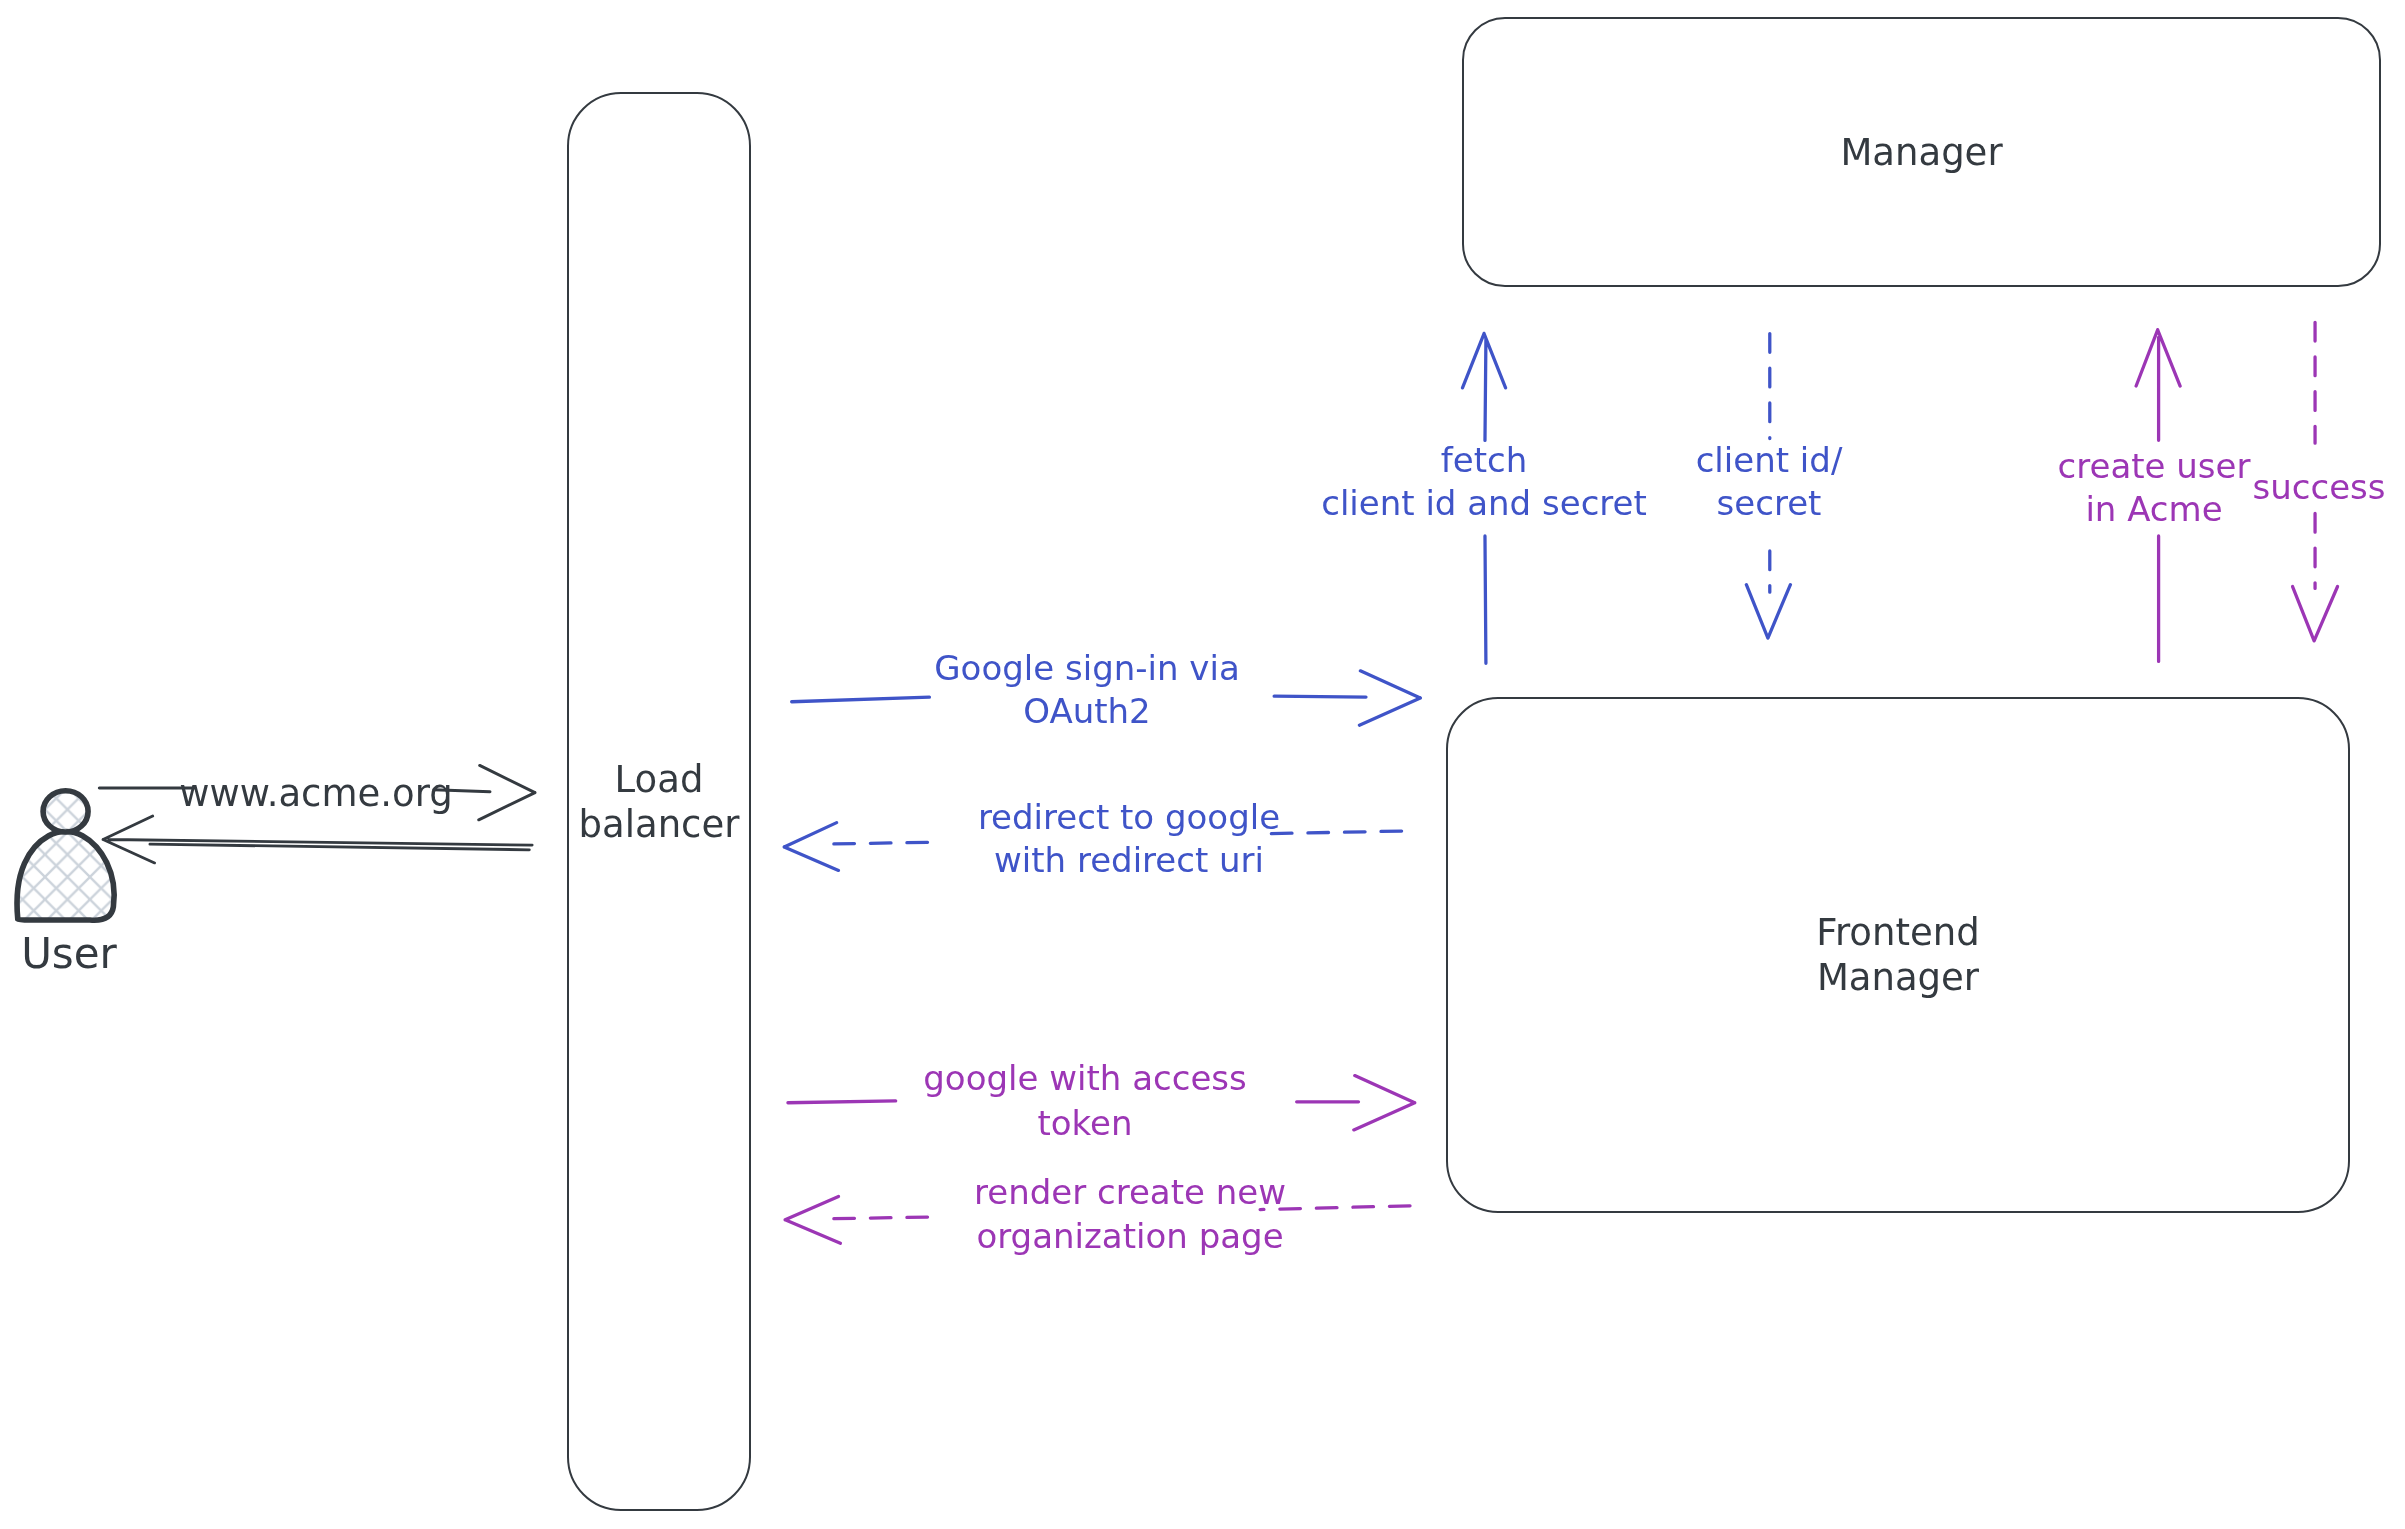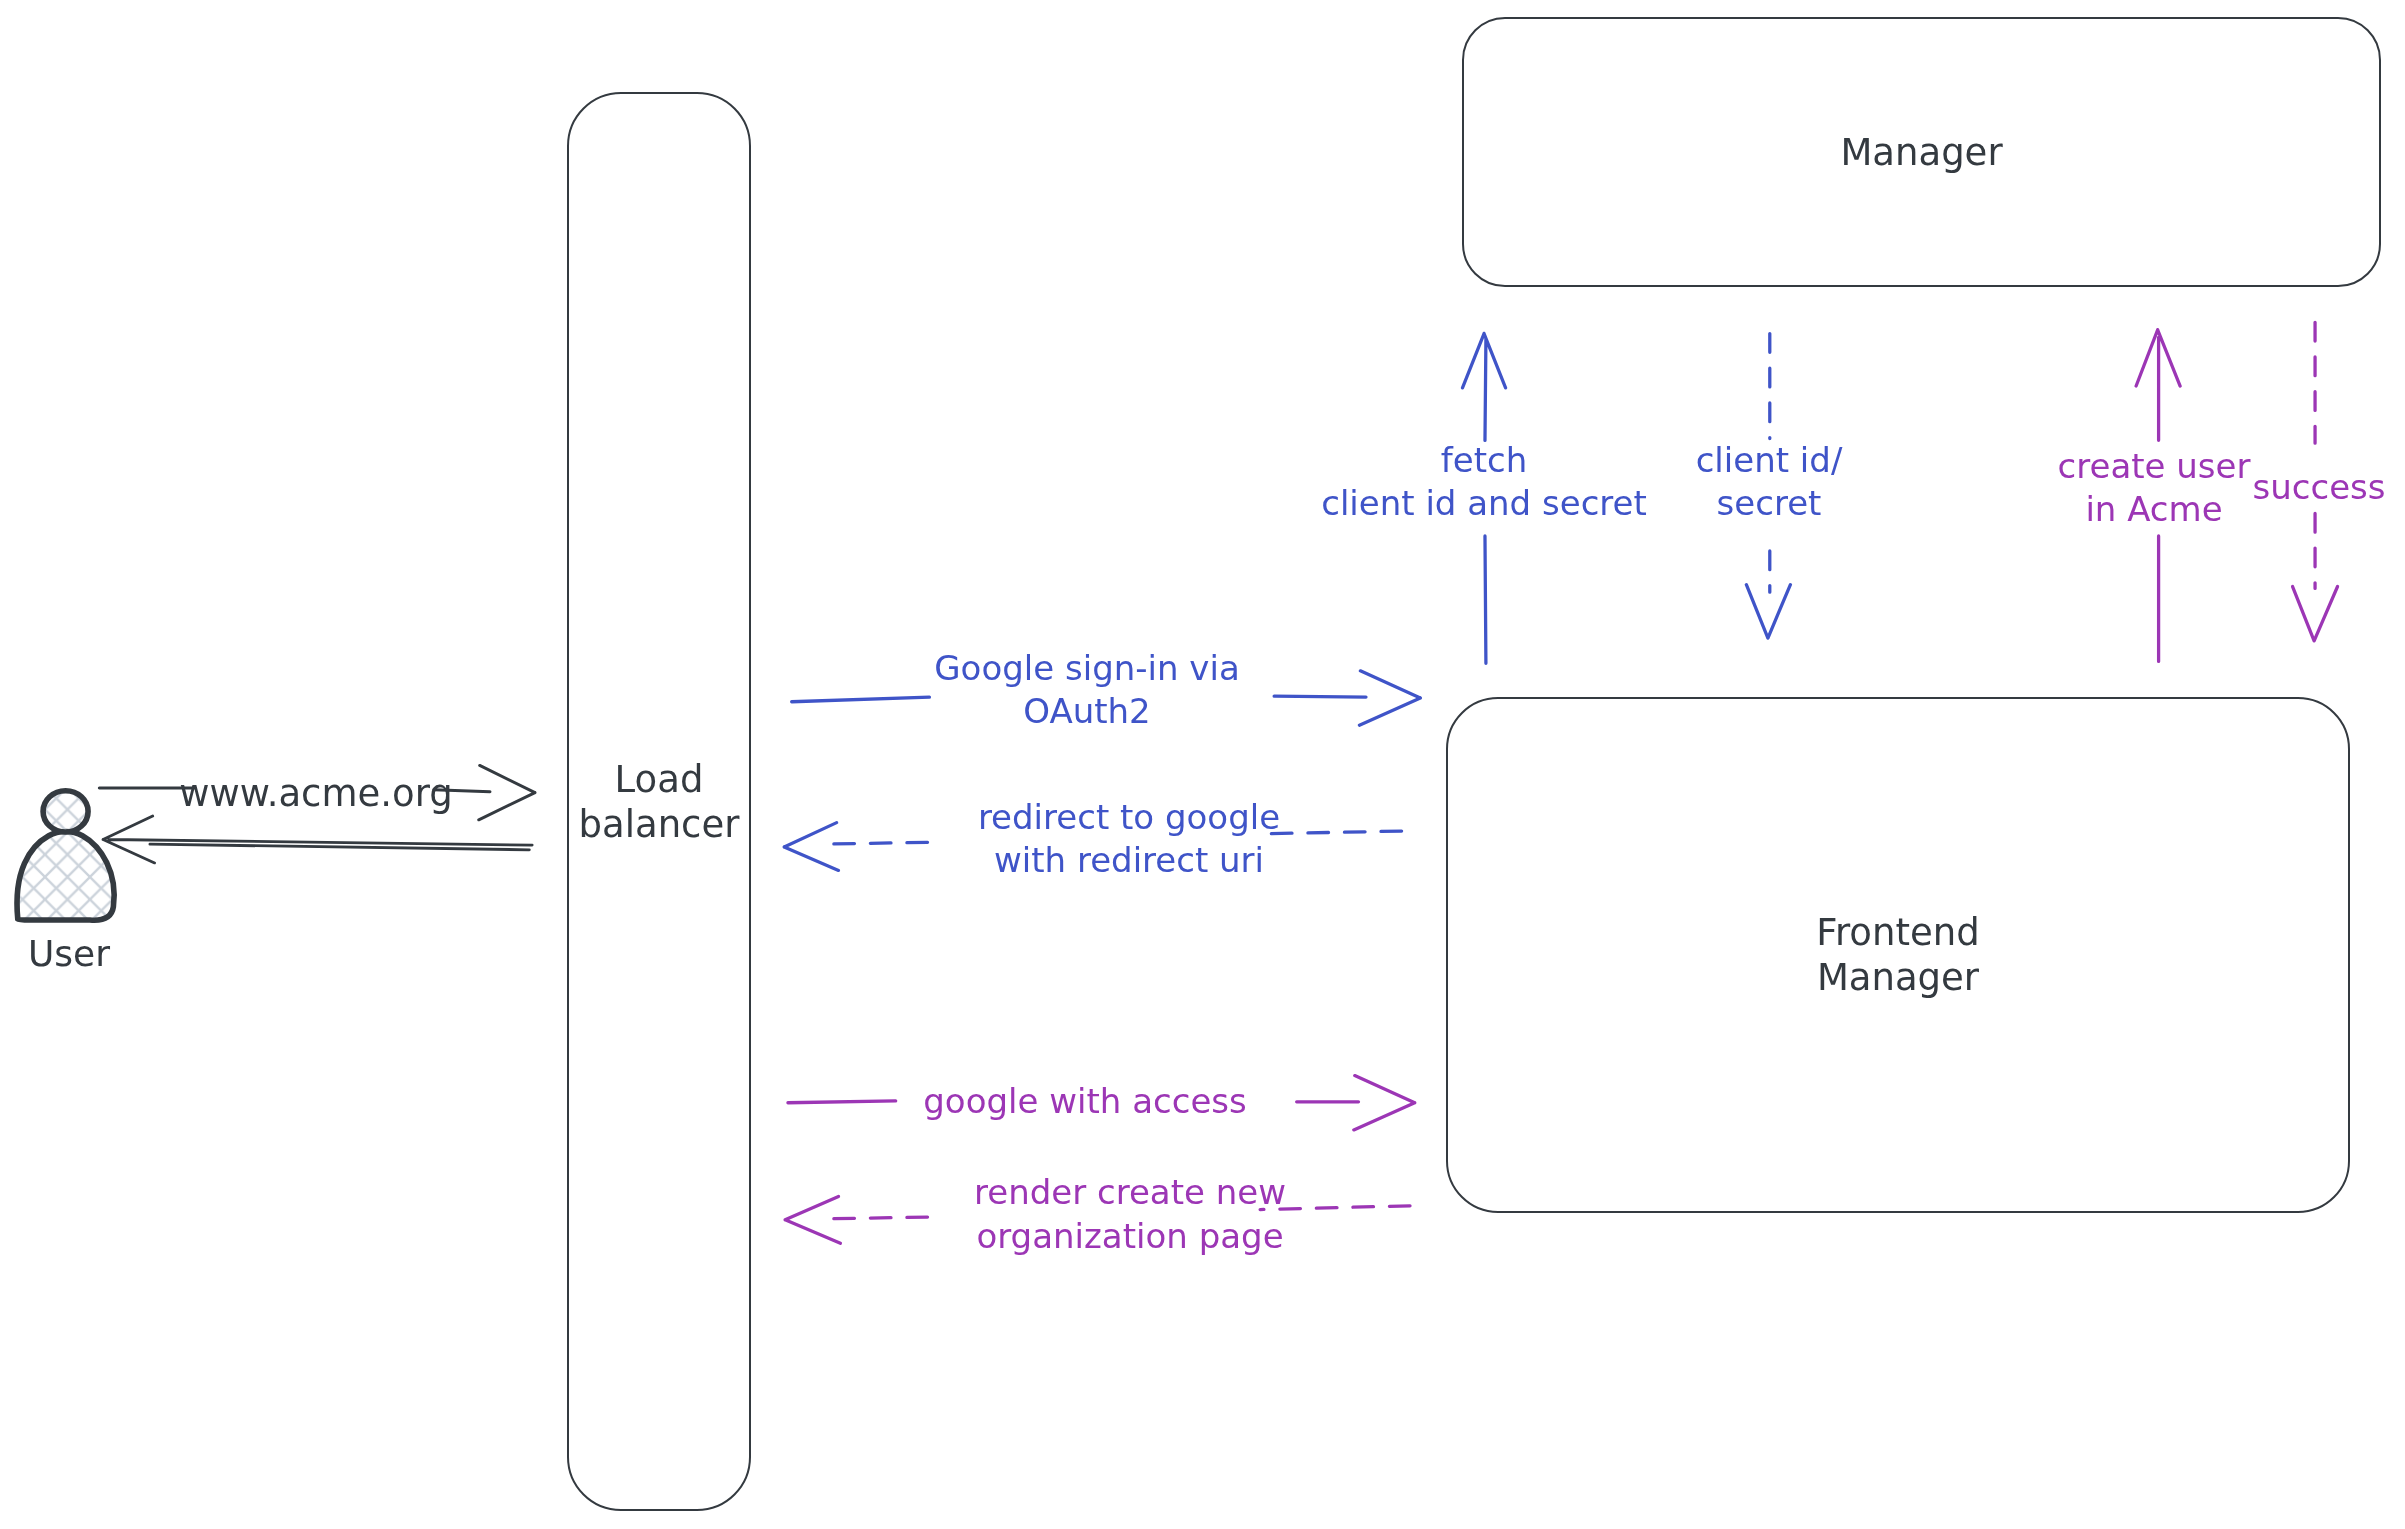--- a/index.html
+++ b/index.html
@@ -33,21 +33,21 @@
   .purple{color:#9c36b5;}
   #lbl-www{left:316px;top:793px;font-size:37px;}
   #lbl-google-signin{left:1087px;top:690px;}
   #lbl-redirect{left:1092px;top:839px;margin-left:37px;}
   #lbl-redirected-back{left:1085px;top:1101px;line-height:45px;}
   #lbl-render-page{left:1090px;top:1214px;line-height:44px;margin-left:40px;}
   #lbl-fetch{left:1484px;top:482px;}
   #lbl-client-id-secret{left:1769px;top:482px;}
   #lbl-create-user{left:2154px;top:488px;}
   #lbl-success{left:2319px;top:487px;}
-  #lbl-user{left:69px;top:953px;font-size:36px;}
+  #lbl-user{left:69px;top:953px;font-size:42px;}
 </style>
 </head>
 <body>
 
 <div id="canvas">
 
   <svg id="strokes" viewBox="0 0 2567 1633">
     <defs>
       <pattern id="crosshatch" width="24" height="24" patternUnits="userSpaceOnUse">
         <path d="M0 0 L24 24" fill="none" stroke-width="2.5" stroke="#ccd3db"></path>
@@ -120,20 +120,21 @@
     <div>OAuth2</div>
   </div>
 
   <div class="lbl blue" id="lbl-redirect">
     <div>redirect to google</div>
     <div>with redirect uri</div>
   </div>
 
   <div class="lbl purple" id="lbl-redirected-back">
     <div>google with access</div>
+    <div>token</div>
   </div>
 
   <div class="lbl purple" id="lbl-render-page">
     <div>render create new</div>
     <div>organization page</div>
   </div>
 
   <div class="lbl blue" id="lbl-fetch">
     <div>fetch</div>
     <div>client id and secret</div>

